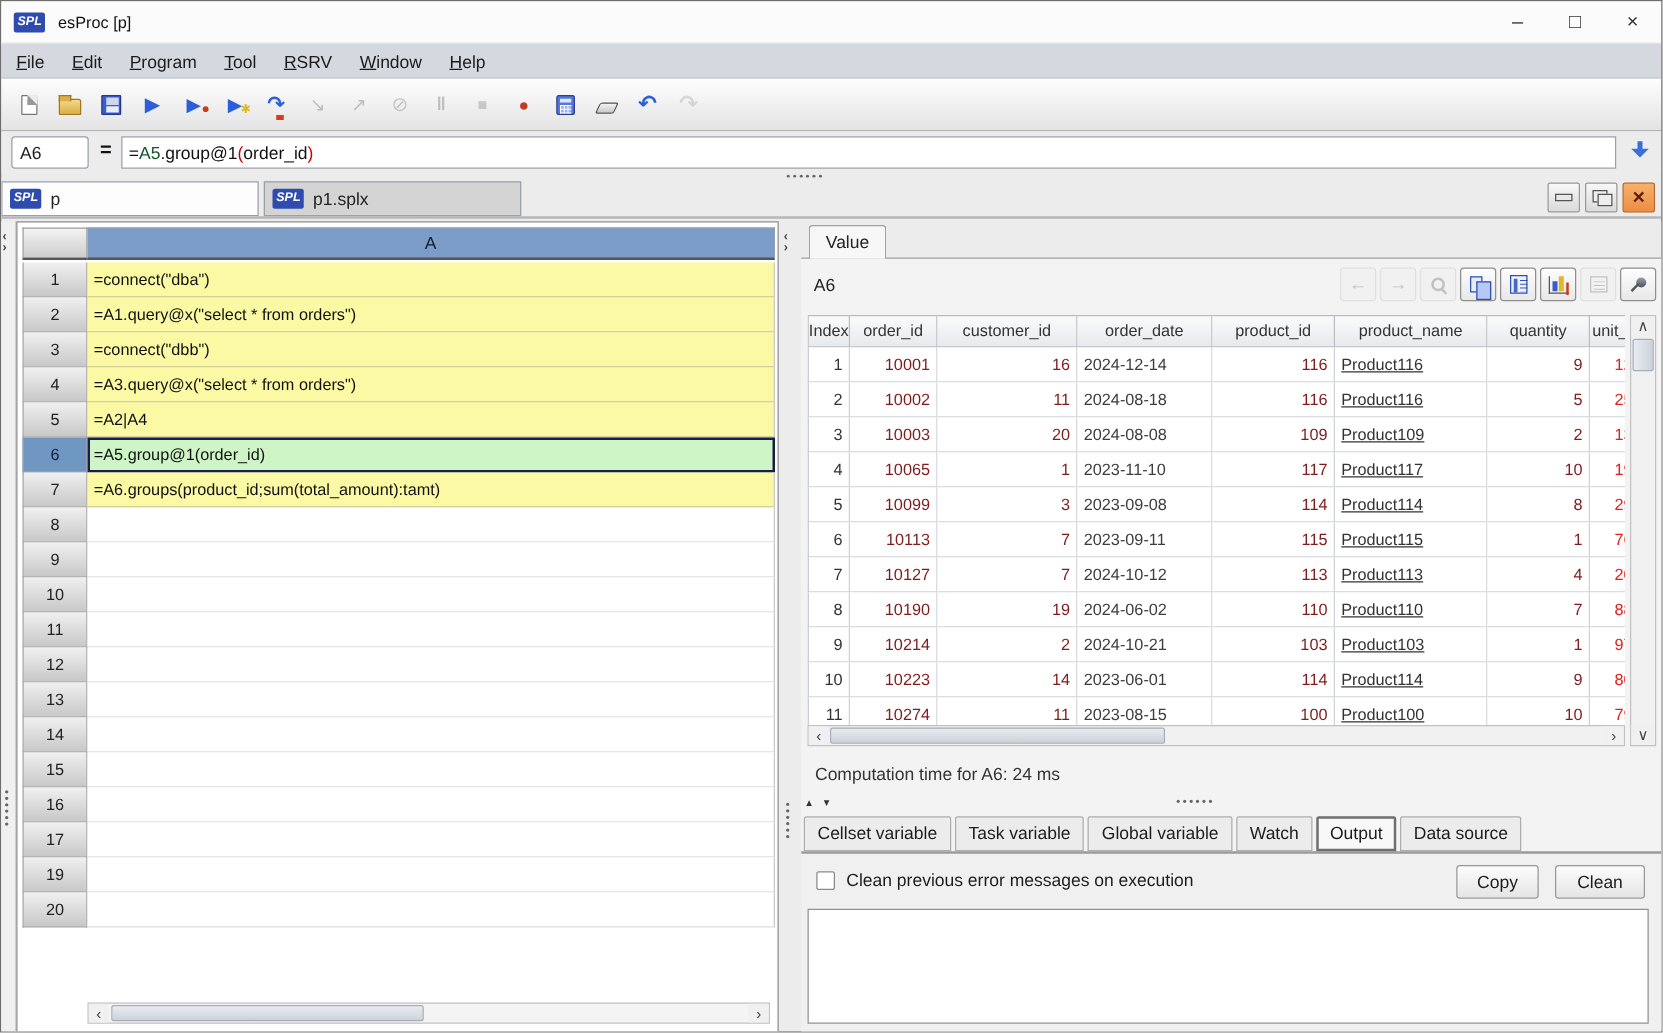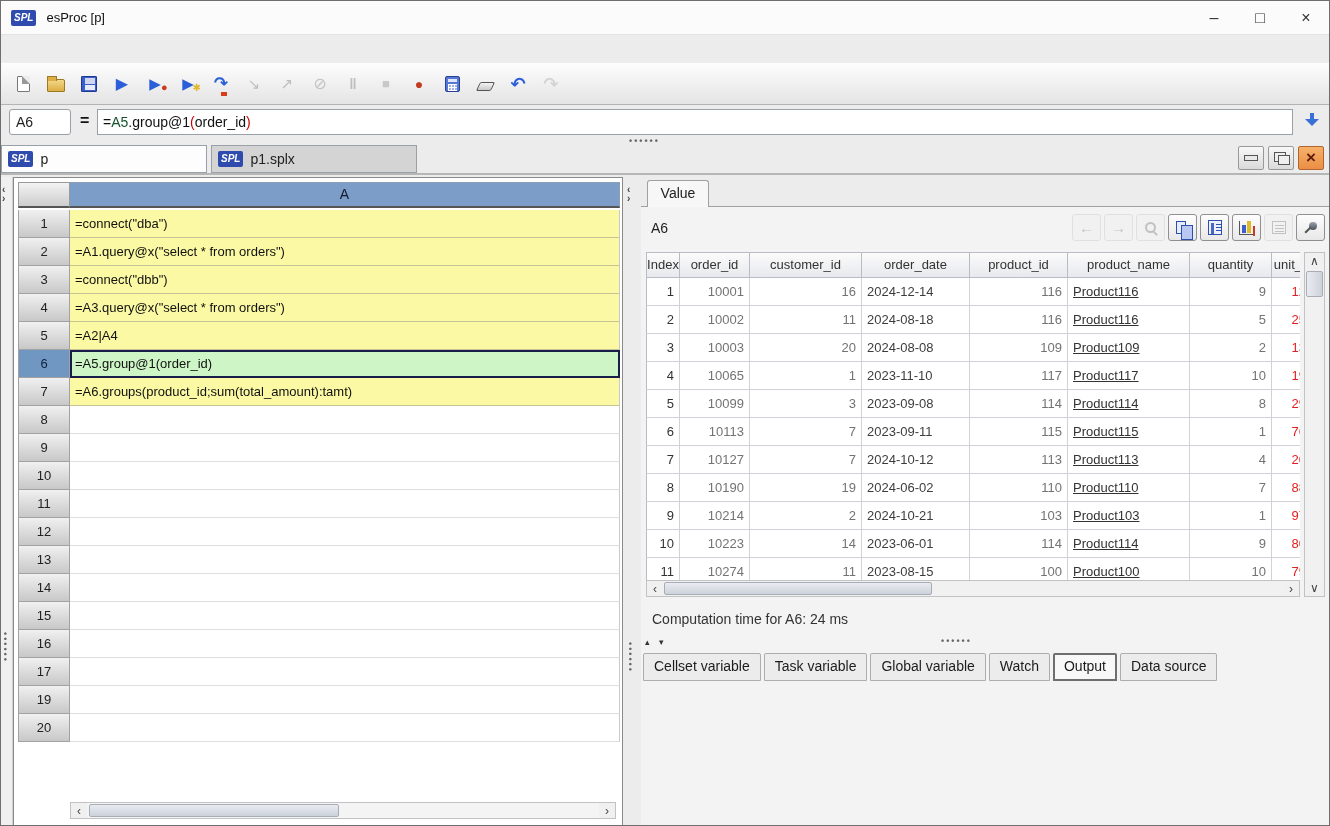--- a/index.html
+++ b/index.html
@@ -149,21 +149,21 @@
   .tablewrap{position:absolute;left:5px;top:45px;width:654px;height:328px;overflow:hidden;background:#fff}
   .thead{display:flex;height:26px}
   .th{flex:none;background:linear-gradient(#fbfbfb,#e8e9ed);border-top:1px solid #b9bcc4;
       border-right:1px solid #b9bcc4;border-bottom:1px solid #b9bcc4;font-size:13px;color:#333;
       text-align:center;line-height:24px;white-space:nowrap;overflow:hidden}
   .th:first-child,.td:first-child{border-left:1px solid #b9bcc4}
   .trow{display:flex;height:28px}
   .td{flex:none;border-right:1px solid #cfd2d8;border-bottom:1px solid #cfd2d8;font-size:13px;
       padding:6px 5px 0 5px;white-space:nowrap;overflow:hidden;background:#fff}
   .a-right{text-align:right}.a-left{text-align:left}
-  .s-blue{color:#737373}.s-red{color:#e21f1f}.s-plain{color:#3d3d3d}.s-idx{color:#333}
+  .s-blue{color:#7f1d1d}.s-red{color:#e21f1f}.s-plain{color:#3d3d3d}.s-idx{color:#333}
   .s-link{color:#333;text-decoration:underline}
   .tvscroll{position:absolute;right:6px;top:45px;width:21px;height:345px;background:#f1f1f1;border:1px solid #c2c2c2;
             display:flex;flex-direction:column;align-items:center}
   .tvscroll .sarrow{width:19px;height:16px}
   .tvthumb{width:17px;height:26px;background:linear-gradient(90deg,#e9ebf1,#cdd2da);border:1px solid #a7acb6;border-radius:2px}
   .thscroll{position:absolute;left:5px;top:373px;width:654px;height:17px;background:#f1f1f1;border:1px solid #c2c2c2;
             display:flex;align-items:center}
   .vstatus{position:absolute;left:11px;top:404px;font-size:14px;color:#333}
   .minisplit{position:absolute;left:0;right:0;top:428px;height:16px}
   .msbtn{position:absolute;top:2px;font-size:9px;color:#333;line-height:10px}
@@ -191,20 +191,29 @@
   <div class="titlebar">
     <span class="spl-badge">SPL</span>
     <span class="title-text">esProc [p]</span>
     <div class="wctrls">
       <div class="wbtn">–</div>
       <div class="wbtn">□</div>
       <div class="wbtn">×</div>
     </div>
   </div>
 
+  <div class="menubar" id="menubar">
+      <span class="mitem"><u>F</u>ile</span>
+      <span class="mitem"><u>E</u>dit</span>
+      <span class="mitem"><u>P</u>rogram</span>
+      <span class="mitem"><u>T</u>ool</span>
+      <span class="mitem"><u>R</u>SRV</span>
+      <span class="mitem"><u>W</u>indow</span>
+      <span class="mitem"><u>H</u>elp</span>
+    </div>
 
   <div class="toolbar" id="toolbar">
       <span class="tbtn">
         <span class="ic ic-new-file"></span>
       </span>
       <span class="tbtn">
         <span class="ic ic-open-file"></span>
       </span>
       <span class="tbtn">
         <span class="ic ic-save"></span>
@@ -562,17 +571,26 @@
 
         <div class="btabs" id="btabs">
             <div class="btab">Cellset variable</div>
             <div class="btab">Task variable</div>
             <div class="btab">Global variable</div>
             <div class="btab">Watch</div>
             <div class="btab active">Output</div>
             <div class="btab">Data source</div>
           </div>
 
+        <div class="outpanel">
+          <div class="chkrow">
+            <div class="chk"></div>
+            <span class="chklabel">Clean previous error messages on execution</span>
+          </div>
+          <div class="obtn obtn-copy">Copy</div>
+          <div class="obtn obtn-clean">Clean</div>
+          <div class="console"></div>
+        </div>
       </div>
     </div>
 
   </div>
 </div>
 
 </body></html>

